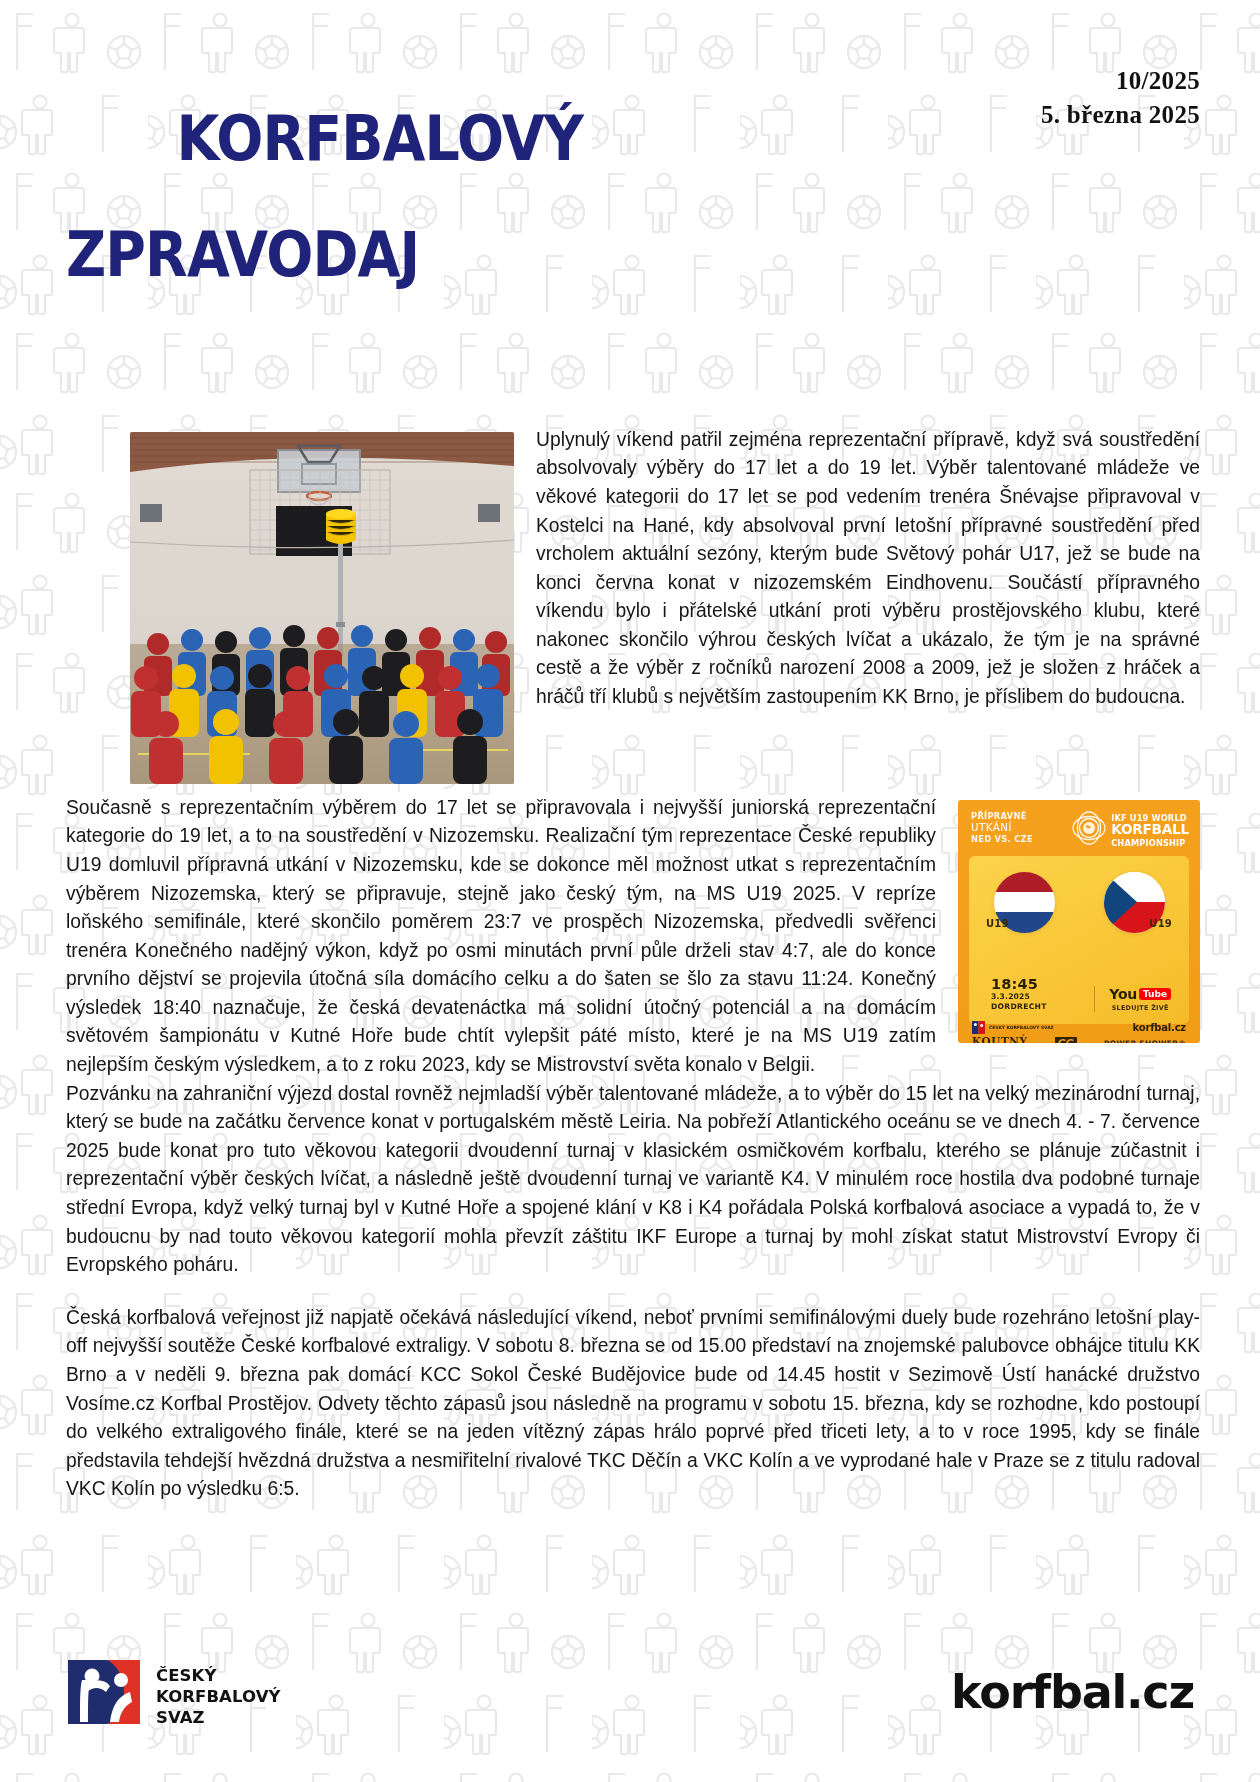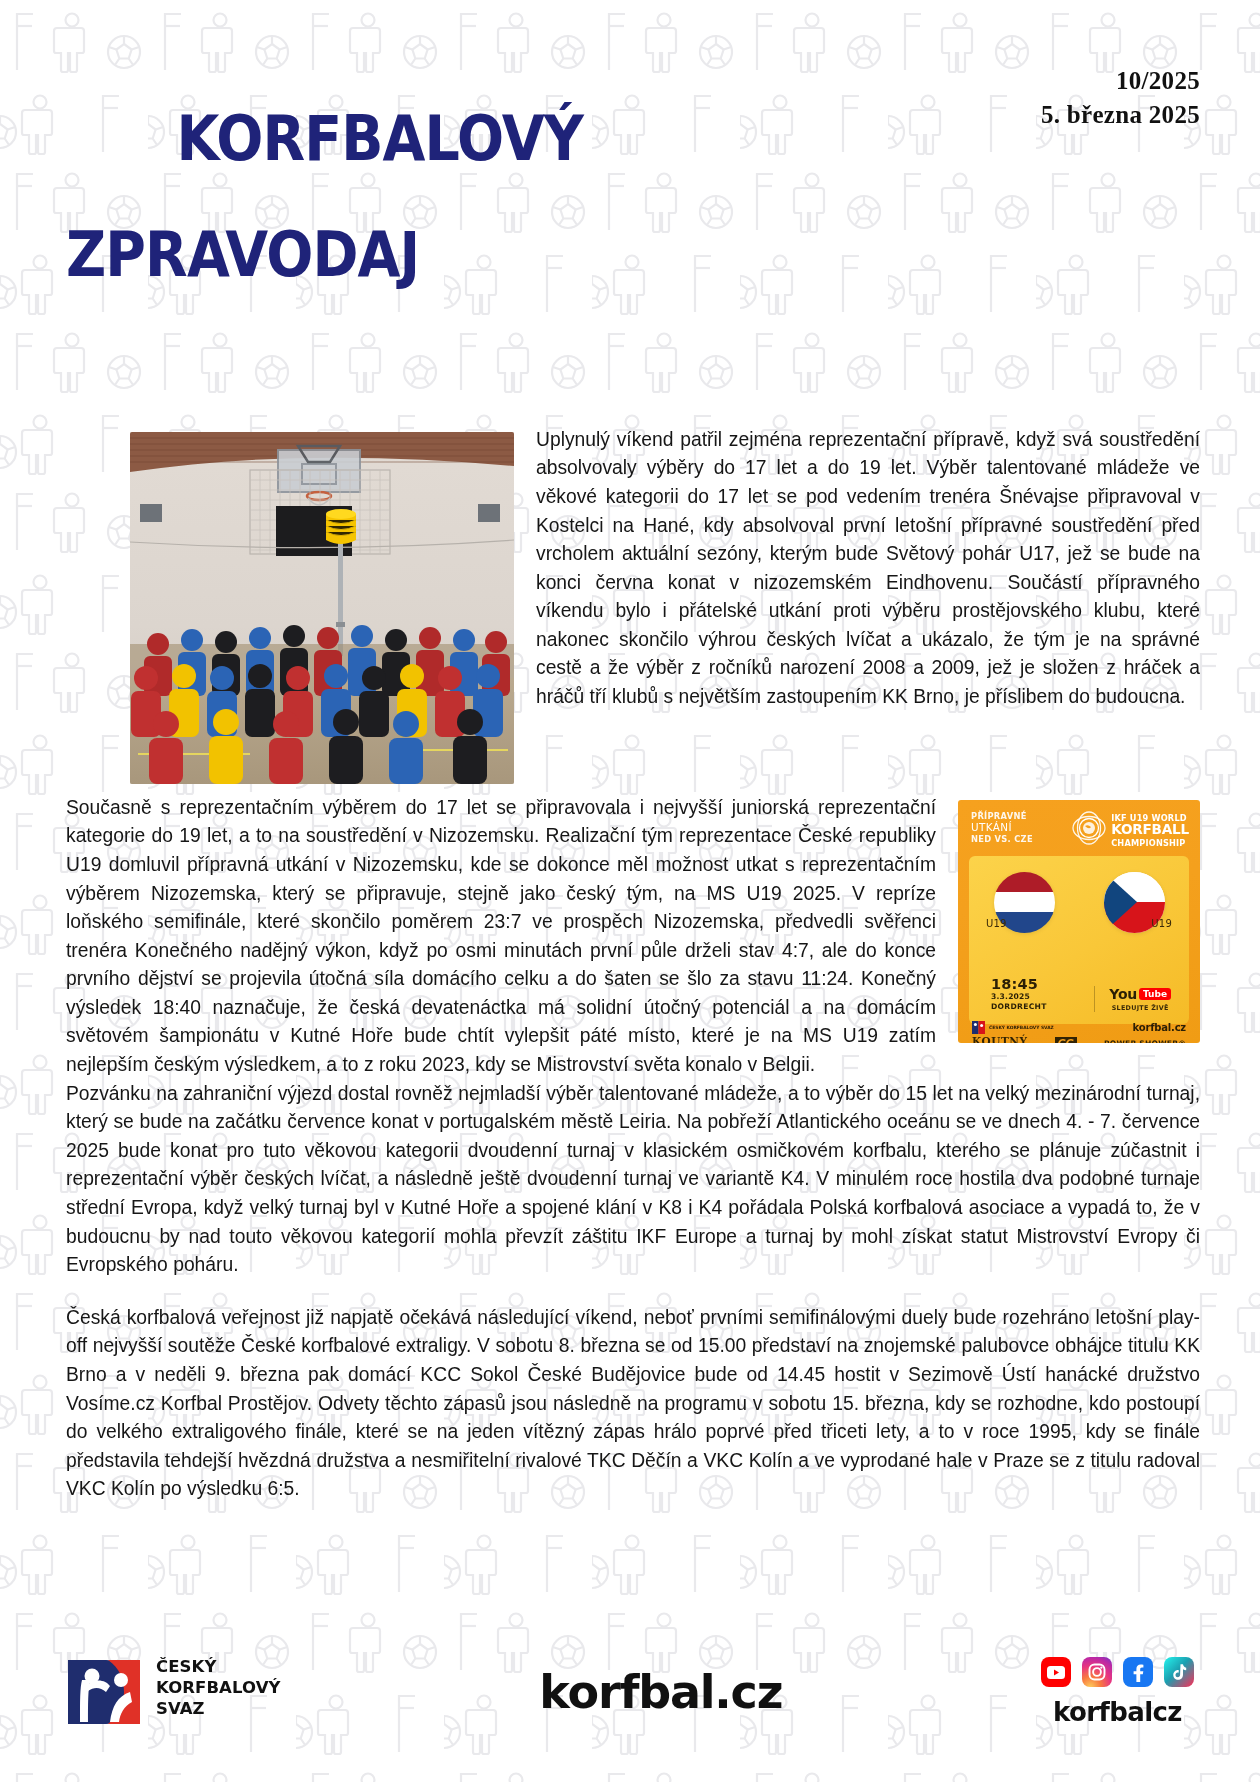--- a/index.html
+++ b/index.html
@@ -182,21 +182,21 @@
   .flag-cze .cz-tri {
     position: absolute; left: 0; top: 0;
     width: 0; height: 0;
     border-top: 30.5px solid transparent;
     border-bottom: 30.5px solid transparent;
     border-left: 33px solid #11457e;
   }
 
   .u19 {
     position: absolute;
-    font-size: 10px; font-weight: 400; color: #3b2a07;
+    font-size: 10px; font-weight: 700; color: #3b2a07;
     letter-spacing: 0.2px;
   }
   .u19-left  { left: 17px;  top: 62px; }
   .u19-right { right: 17px; top: 62px; }
 
   .matchinfo {
     position: absolute;
     left: 22px; bottom: 12px;
     color: #2a1f05;
   }
@@ -256,21 +256,21 @@
   
   .footer {
     position: absolute;
     left: 0; right: 0; bottom: 54px;
     padding: 0 66px 0 66px;
     display: flex;
     align-items: center;
     justify-content: space-between;
     z-index: 3;
   }
-  .fed-logo { display: flex; align-items: flex-start; gap: 14px; }
+  .fed-logo { display: flex; align-items: flex-end; gap: 14px; }
   .fed-name {
     font-family: "DejaVu Sans", sans-serif;
     font-weight: 700;
     font-size: 16.5px;
     line-height: 21px;
     color: #111111;
     letter-spacing: 0.1px;
   }
   .site-url {
     font-family: "DejaVu Sans", sans-serif;
@@ -639,44 +639,16 @@
       </svg>
       <div class="fed-name">
         <div>ČESKÝ</div>
         <div>KORFBALOVÝ</div>
         <div>SVAZ</div>
       </div>
     </div>
 
     <div class="site-url">korfbal.cz</div>
 
-    <div class="social-col">
-      <div class="social-row">
-        <a class="soc soc-yt">
-          <svg width="18" height="13" viewBox="0 0 18 13" aria-hidden="true">
-            <rect x="0" y="0" width="18" height="13" rx="3.5" fill="#ffffff"></rect>
-            <path d="M7,3.6 L12,6.5 L7,9.4 Z" fill="#ff0000"></path>
-          </svg>
-        </a>
-        <a class="soc soc-ig">
-          <svg width="18" height="18" viewBox="0 0 18 18" aria-hidden="true">
-            <rect x="1.5" y="1.5" width="15" height="15" rx="5" fill="none" stroke="#ffffff" stroke-width="1.9"></rect>
-            <circle cx="9" cy="9" r="3.9" fill="none" stroke="#ffffff" stroke-width="1.9"></circle>
-            <circle cx="13.4" cy="4.6" r="1.15" fill="#ffffff"></circle>
-          </svg>
-        </a>
-        <a class="soc soc-fb">
-          <svg width="17" height="19" viewBox="0 0 17 19" aria-hidden="true">
-            <path d="M11.2,19 V11.3 h2.6 l0.5,-3.1 h-3.1 V6.2 c0,-0.9 0.4,-1.7 1.8,-1.7 h1.4 V1.8 C13.9,1.7 12.8,1.6 11.7,1.6 C9,1.6 7.4,3.2 7.4,6 v2.2 H4.6 v3.1 h2.8 V19 Z" fill="#ffffff"></path>
-          </svg>
-        </a>
-        <a class="soc soc-tt">
-          <svg width="17" height="18" viewBox="0 0 17 18" aria-hidden="true">
-            <path d="M10.5,1.2 h2.5 c0.3,1.9 1.4,3.2 3.2,3.5 v2.6 c-1.2,0 -2.3,-0.4 -3.2,-1 v5.4 c0,2.9 -2.1,5.1 -4.9,5.1 c-2.7,0 -4.8,-2.2 -4.8,-4.9 c0,-2.9 2.4,-5.2 5.4,-4.8 v2.7 c-0.3,-0.1 -0.6,-0.2 -0.9,-0.2 c-1.3,0 -2.3,1 -2.3,2.3 c0,1.3 1,2.3 2.3,2.3 c1.3,0 2.3,-1 2.3,-2.4 Z" fill="#ffffff"></path>
-          </svg>
-        </a>
-      </div>
-      <div class="social-handle">korfbalcz</div>
-    </div>
 
   </div>
 
 </div>
 
 </body></html>

